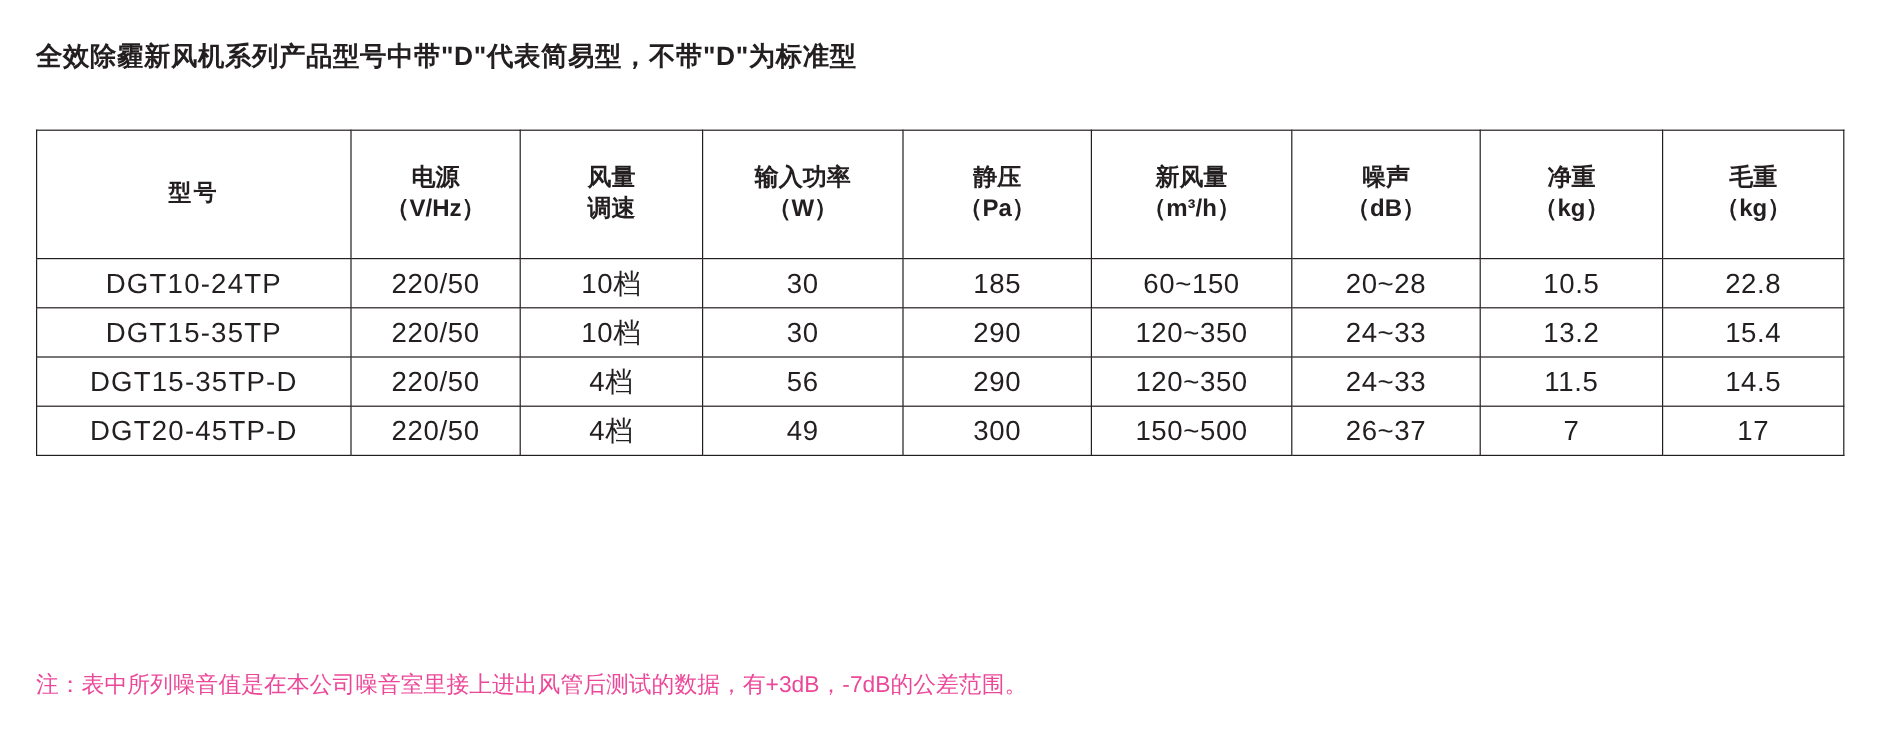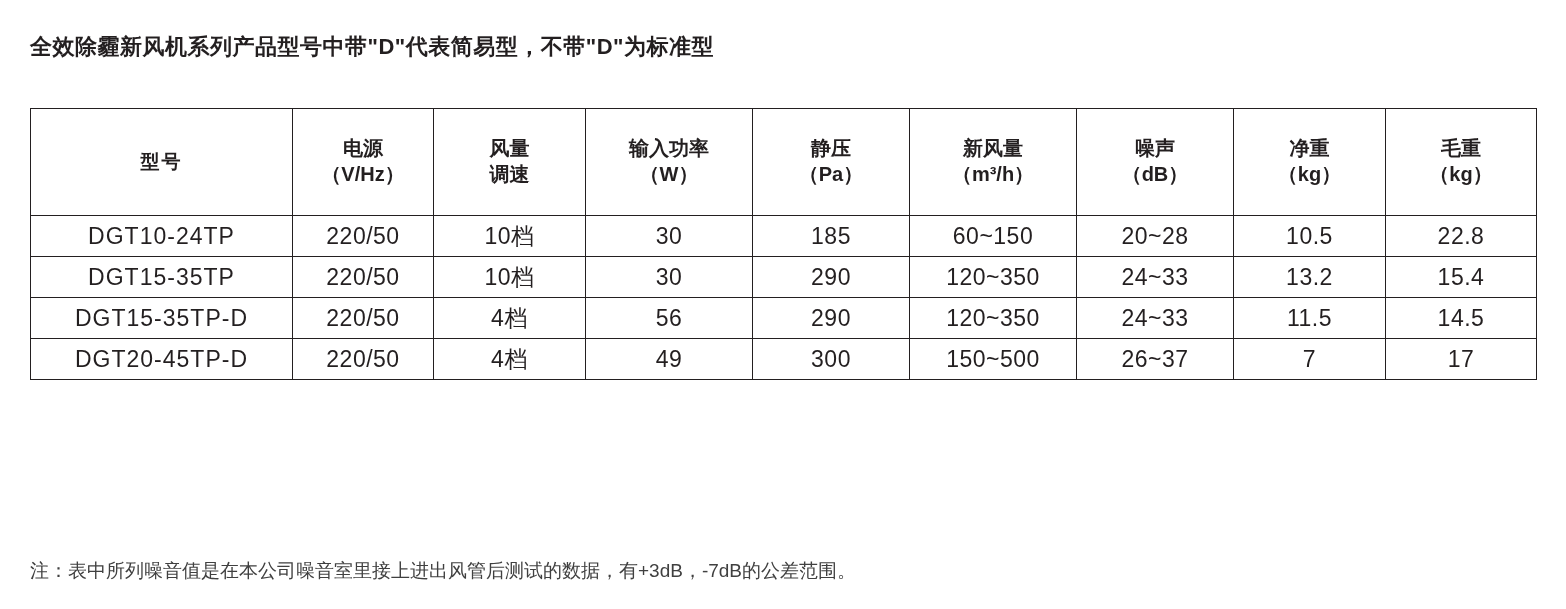--- a/index.html
+++ b/index.html
@@ -72,21 +72,21 @@
     letter-spacing: 1px;
   }
   .unit-sub {
     display: block;
   }
   .note {
     position: absolute;
     left: 30px;
     top: 558px;
     font-size: 19px;
-    color: #404040;
+    color: #ec4899;
     white-space: nowrap;
   }
 </style>
 </head>
 <body>
 
 <div class="page">
 
   <div class="heading">全效除霾新风机系列产品型号中带"D"代表简易型，不带"D"为标准型</div>
 

